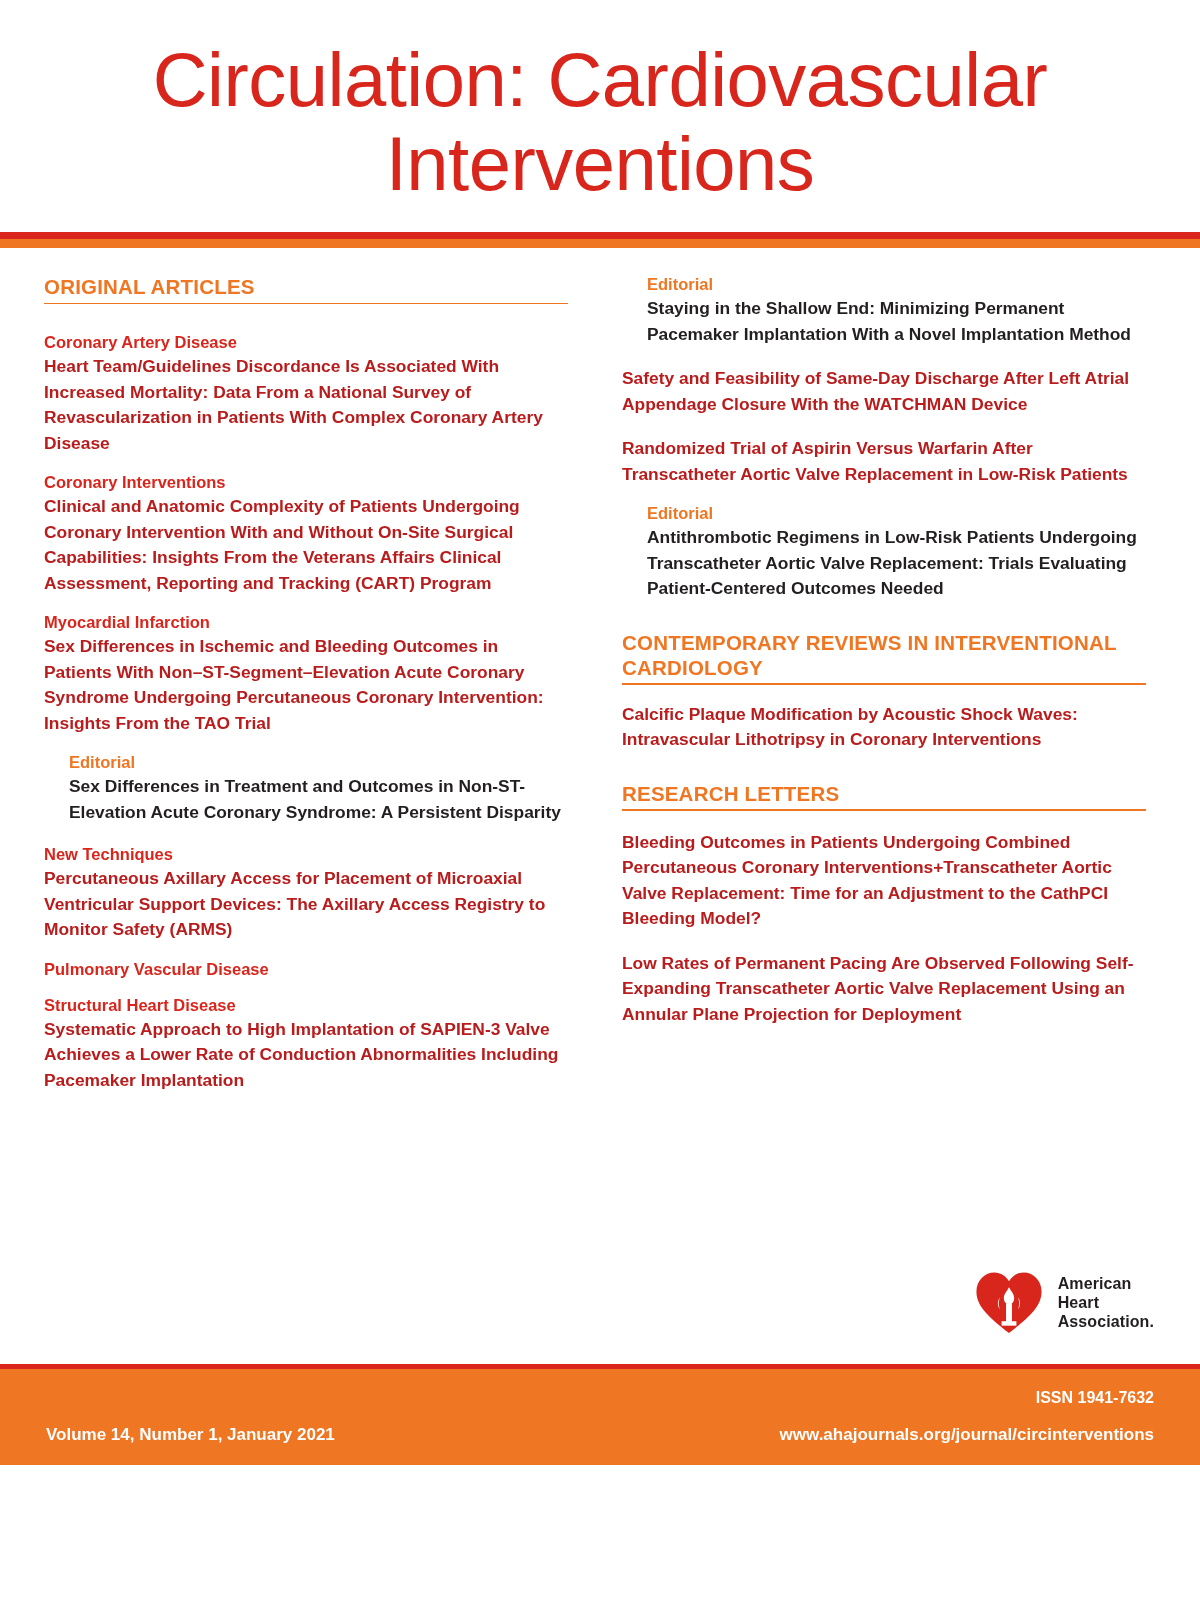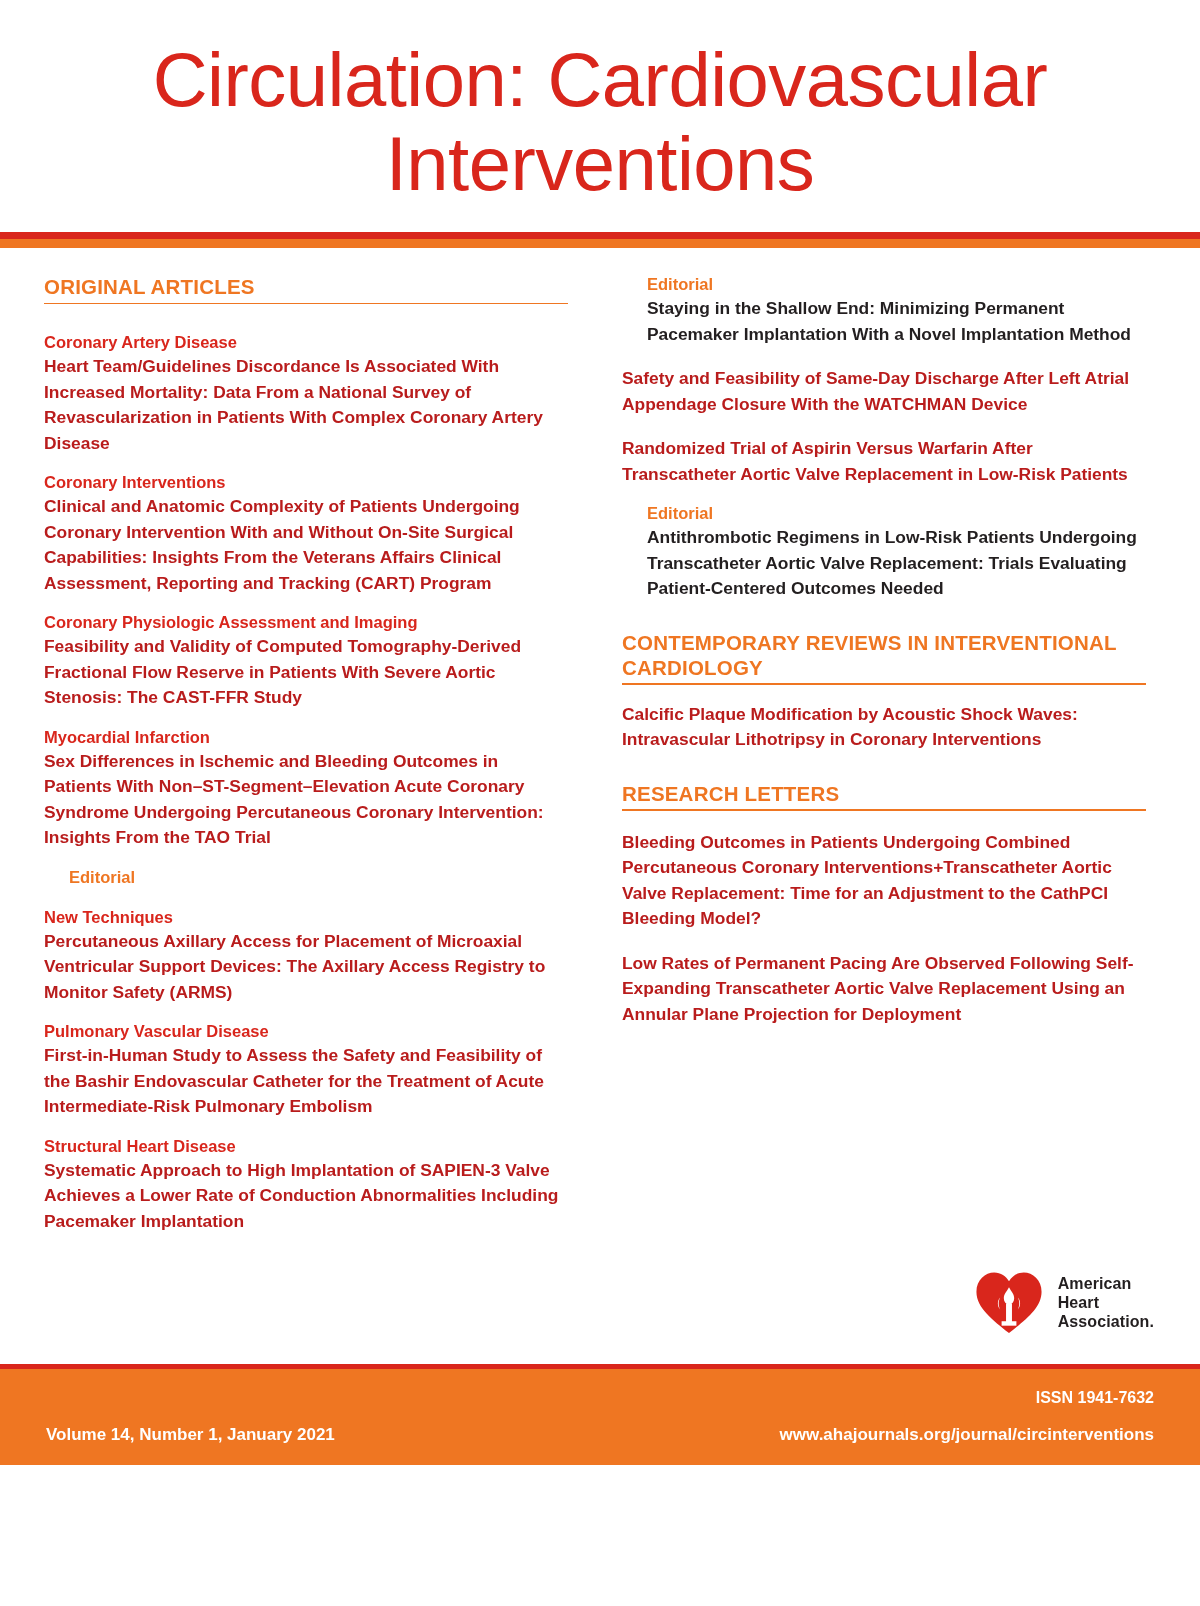--- a/index.html
+++ b/index.html
@@ -195,42 +195,38 @@
       <div>
         <div class="subject">Coronary Artery Disease</div>
         <div class="article-title">Heart Team/Guidelines Discordance Is Associated With Increased Mortality: Data From a National Survey of Revascularization in Patients With Complex Coronary Artery Disease</div>
       </div>
 
       <div>
         <div class="subject">Coronary Interventions</div>
         <div class="article-title">Clinical and Anatomic Complexity of Patients Undergoing Coronary Intervention With and Without On-Site Surgical Capabilities: Insights From the Veterans Affairs Clinical Assessment, Reporting and Tracking (CART) Program</div>
       </div>
 
-      <div>
-        <div class="subject">Coronary Physiologic Assessment and Imaging</div>
-        <div class="article-title">Feasibility and Validity of Computed Tomography-Derived Fractional Flow Reserve in Patients With Severe Aortic Stenosis: The CAST-FFR Study</div>
-      </div>
 
       <div>
         <div class="subject">Myocardial Infarction</div>
         <div class="article-title">Sex Differences in Ischemic and Bleeding Outcomes in Patients With Non–ST-Segment–Elevation Acute Coronary Syndrome Undergoing Percutaneous Coronary Intervention: Insights From the TAO Trial</div>
       </div>
 
       <div class="editorial-block">
         <div class="editorial-label">Editorial</div>
+        <div class="article-title">Sex Differences in Treatment and Outcomes in Non-ST-Elevation Acute Coronary Syndrome: A Persistent Disparity</div>
       </div>
 
       <div class="gap">
         <div class="subject">New Techniques</div>
         <div class="article-title">Percutaneous Axillary Access for Placement of Microaxial Ventricular Support Devices: The Axillary Access Registry to Monitor Safety (ARMS)</div>
       </div>
 
       <div>
         <div class="subject">Pulmonary Vascular Disease</div>
-        <div class="article-title">First-in-Human Study to Assess the Safety and Feasibility of the Bashir Endovascular Catheter for the Treatment of Acute Intermediate-Risk Pulmonary Embolism</div>
       </div>
 
       <div>
         <div class="subject">Structural Heart Disease</div>
         <div class="article-title">Systematic Approach to High Implantation of SAPIEN-3 Valve Achieves a Lower Rate of Conduction Abnormalities Including Pacemaker Implantation</div>
       </div>
 
     </div>
 
     <div class="col">

